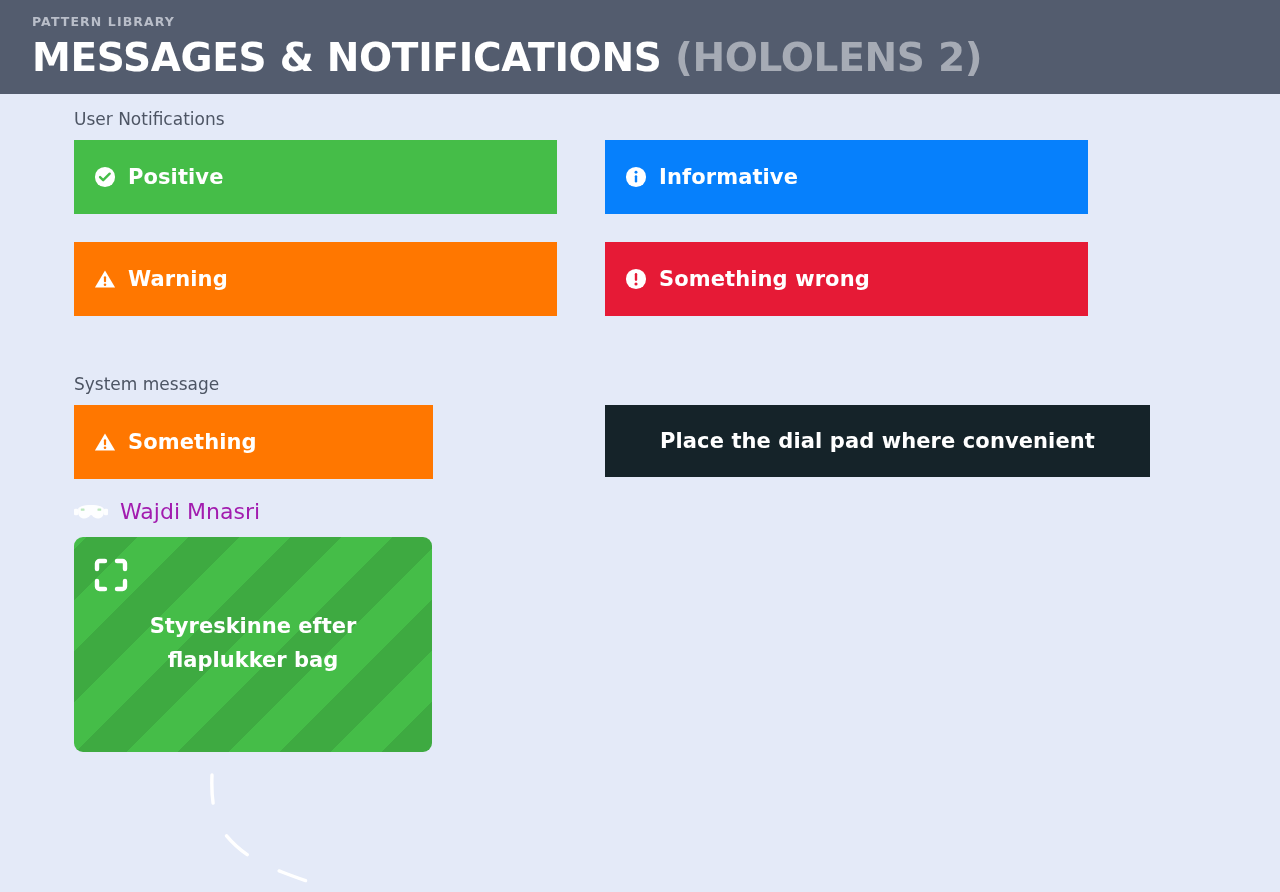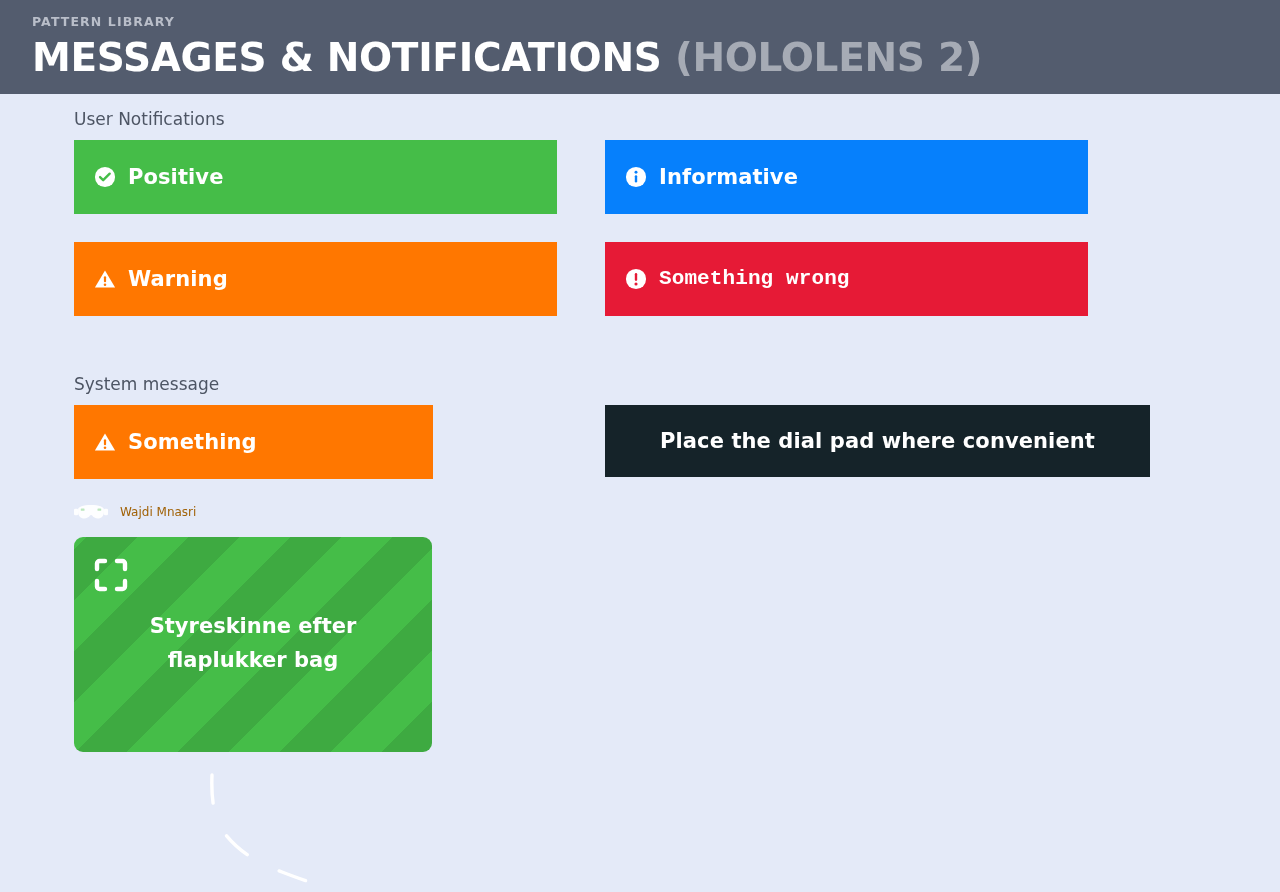--- a/index.html
+++ b/index.html
@@ -87,21 +87,21 @@
     justify-content: center;
     width: 22px;
     height: 22px;
     flex: 0 0 22px;
   }
   .notif-icon svg { display: block; }
 
   .bar-positive   { background: #45bd48; width: 483px; }
   .bar-informative{ background: #0680fc; width: 483px; text-align: right; }
   .bar-warning    { background: #ff7700; width: 483px; }
-  .bar-error      { background: #e61a36; width: 483px; font-family: Liberation Mono, monospace; }
+  .bar-error      { background: #e61a36; width: 483px; }
   .bar-occupied   { background: #ff7700; width: 359px; }
 
   
   .system-card {
     background: #152329;
     width: 545px;
     height: 72px;
     display: flex;
     align-items: center;
     justify-content: center;
@@ -113,22 +113,22 @@
 
   
   .avatar-row {
     display: flex;
     align-items: center;
     gap: 12px;
     height: 30px;
     margin-top: 18px;
   }
   .avatar-name {
-    font-size: 12px;
-    color: #a16207;
+    font-size: 22px;
+    color: #a21caf;
     line-height: 24px;
   }
   .goggles-icon { display: block; }
 
   
   .task-card {
     position: relative;
     width: 358px;
     height: 215px;
     border-radius: 9px;

